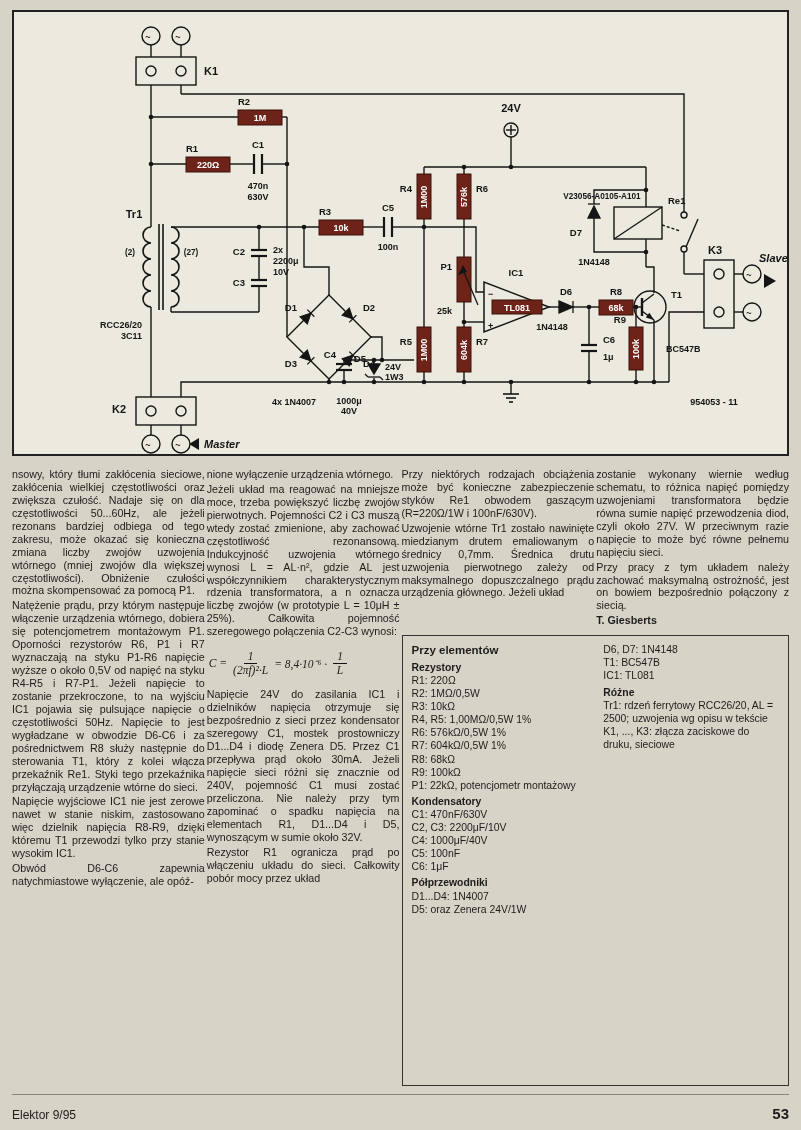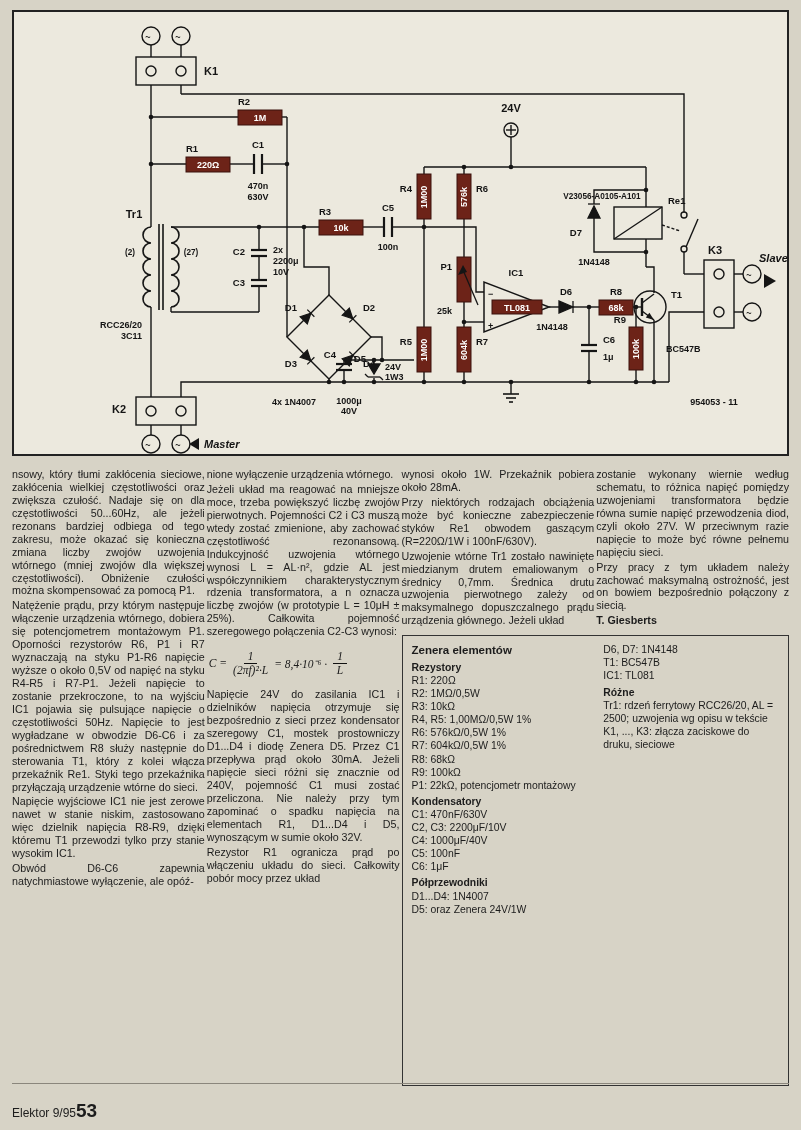--- a/index.html
+++ b/index.html
@@ -23,24 +23,24 @@
            font-family:"Liberation Serif",serif;font-style:italic;font-size:11.5px;}
   .frac{display:inline-flex;flex-direction:column;align-items:center;line-height:1.1;}
   .frac .num{border-bottom:1px solid #111;padding:0 4px;}
   .parts{grid-column:3/5;grid-row:2;border:1.3px solid #333;margin-top:6px;padding:7px 9px;
          display:grid;grid-template-columns:1fr 1fr;column-gap:16px;font-size:10.4px;line-height:1.26;
          align-self:stretch;box-sizing:border-box;}
   .parts .title{font-weight:bold;font-size:11.5px;margin-bottom:1px;}
   .parts .ph{font-weight:bold;margin-top:3px;}
   .parts .item{}
   .pnote{border-top:1.2px solid #333;margin-top:9px;padding-top:6px;}
-  .footer{position:absolute;left:12px;right:12px;bottom:8px;display:flex;
-          align-items:baseline;border-top:1px solid #8a867c;padding-top:16px;}
+  .footer{position:absolute;left:12px;right:12px;bottom:8px;display:flex;justify-content:space-between;
+          align-items:baseline;border-top:1px solid #8a867c;padding-top:10px;}
   .footer .fl{font-size:12px;}
-  .footer .fr{font-size:19px;font-weight:bold;}
+  .footer .fr{font-size:15px;font-weight:bold;}
 </style>
 </head>
 <body>
 
 <div class="page">
 
   <div class="schematic-box">
   <svg viewBox="0 0 777 442" width="777" height="442">
 
     <g stroke="#151515" stroke-width="1.4" fill="none">
@@ -371,34 +371,33 @@
         <span class="frac">
           <span class="num">1</span>
           <span>L</span>
         </span>
       </div>
       <p>Napięcie 24V do zasilania IC1 i dzielników napięcia otrzymuje się bezpośrednio z sieci przez kondensator szeregowy C1, mostek prostowniczy D1...D4 i diodę Zenera D5. Przez C1 przepływa prąd około 30mA. Jeżeli napięcie sieci różni się znacznie od 240V, pojemność C1 musi zostać przeliczona. Nie należy przy tym zapominać o spadku napięcia na elementach R1, D1...D4 i D5, wynoszącym w sumie około 32V.</p>
       <p>Rezystor R1 ogranicza prąd po włączeniu układu do sieci. Całkowity pobór mocy przez układ</p>
     </div>
 
     <div class="colC">
-      <p>wynosi około 1W. Przekaźnik pobiera około 28mA.</p>
       <p>Przy niektórych rodzajach obciążenia może być konieczne zabezpieczenie styków Re1 obwodem gaszącym (R=220Ω/1W i 100nF/630V).</p>
       <p>Uzwojenie wtórne Tr1 zostało nawinięte miedzianym drutem emaliowanym o średnicy 0,7mm. Średnica drutu uzwojenia pierwotnego zależy od maksymalnego dopuszczalnego prądu urządzenia głównego. Jeżeli układ</p>
     </div>
 
     <div class="colD">
       <p>zostanie wykonany wiernie według schematu, to różnica napięć pomiędzy uzwojeniami transformatora będzie równa sumie napięć przewodzenia diod, czyli około 27V. W przeciwnym razie napięcie to może być równe pełnemu napięciu sieci.</p>
       <p>Przy pracy z tym układem należy zachować maksymalną ostrożność, jest on bowiem bezpośrednio połączony z siecią.</p>
       <p class="author">T. Giesberts</p>
     </div>
 
     <div class="parts">
       <div>
-        <div class="title">Zenera elementów</div>
+        <div class="title">Przy elementów</div>
         <div class="ph">Rezystory</div>
         <div class="item">R1: 220Ω</div>
         <div class="item">R2: 1MΩ/0,5W</div>
         <div class="item">R3: 10kΩ</div>
         <div class="item">R4, R5: 1,00MΩ/0,5W 1%</div>
         <div class="item">R6: 576kΩ/0,5W 1%</div>
         <div class="item">R7: 604kΩ/0,5W 1%</div>
         <div class="item">R8: 68kΩ</div>
         <div class="item">R9: 100kΩ</div>
         <div class="item">P1: 22kΩ, potencjometr montażowy</div>

